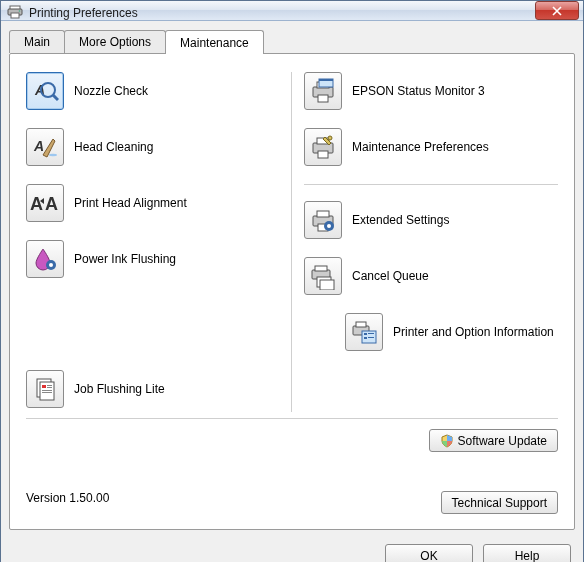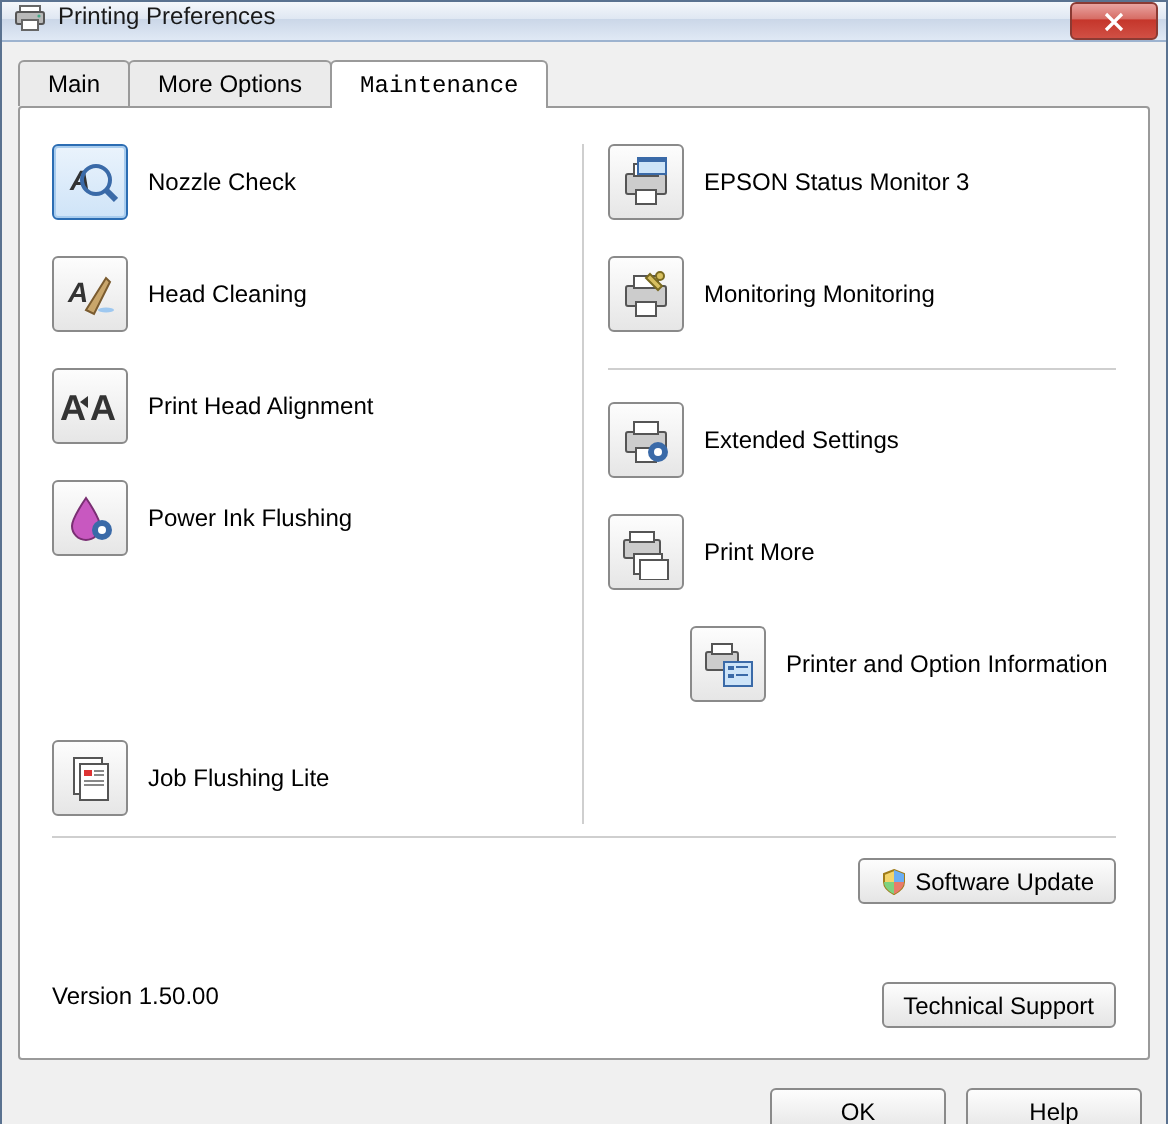--- a/index.html
+++ b/index.html
@@ -16,21 +16,21 @@
     border: 1px solid #5a7290;
     background: #f0f0f0;
     display: flex;
     flex-direction: column;
   }
   .titlebar {
     height: 28px;
     background: linear-gradient(to bottom, #f4f7fb 0%, #dfe7f2 45%, #cbd7e8 46%, #e0e9f5 100%);
     border-bottom: 1px solid #9db3cf;
     display: flex;
-    align-items: flex-start;
+    align-items: flex-end;
     padding: 0 4px;
   }
   .titlebar .app-icon {
     width: 16px; height: 16px;
     margin: 0 6px 0 2px;
     display:flex;align-items:center;justify-content:center;
   }
   .titlebar .title {
     flex: 1;
     color: #1a1a1a;
@@ -71,21 +71,20 @@
     position:relative;
     cursor:pointer;
     font-size:12px;
   }
   .tab.active {
     background:#fff;
     border-color:#9a9a9a;
     z-index:2;
     padding-top:5px;
     top:1px;
-    font-family:Liberation Mono, monospace;
   }
   .tabpanel {
     margin: 0 8px 8px 8px;
     border:1px solid #9a9a9a;
     background:#fff;
     flex:1;
     position:relative;
     border-radius:2px;
     padding: 18px 16px 12px 16px;
   }
@@ -285,21 +284,21 @@
           <div class="item">
             <div class="iconbtn">
               <svg width="28" height="28" viewBox="0 0 28 28">
                 <rect x="4" y="10" width="20" height="10" rx="1" fill="#ccc" stroke="#555"></rect>
                 <rect x="8" y="5" width="12" height="6" fill="#fff" stroke="#555"></rect>
                 <rect x="9" y="18" width="10" height="7" fill="#fff" stroke="#555"></rect>
                 <path d="M16 4 L22 10 L20 12 L14 6 Z" fill="#d8c060" stroke="#7a6a20"></path>
                 <circle cx="21" cy="5" r="2" fill="#d8c060" stroke="#7a6a20"></circle>
               </svg>
             </div>
-            <span class="label">Monitoring Monitoring</span>
+            <span class="label">Maintenance Preferences</span>
           </div>
 
           <hr class="hr-short">
 
           <div class="item">
             <div class="iconbtn">
               <svg width="28" height="28" viewBox="0 0 28 28">
                 <rect x="4" y="10" width="20" height="10" rx="1" fill="#ccc" stroke="#555"></rect>
                 <rect x="8" y="5" width="12" height="6" fill="#fff" stroke="#555"></rect>
                 <rect x="9" y="18" width="10" height="7" fill="#fff" stroke="#555"></rect>
@@ -312,21 +311,21 @@
 
           <div class="item">
             <div class="iconbtn">
               <svg width="28" height="28" viewBox="0 0 28 28">
                 <rect x="3" y="8" width="18" height="9" rx="1" fill="#ccc" stroke="#555"></rect>
                 <rect x="6" y="4" width="12" height="5" fill="#fff" stroke="#555"></rect>
                 <rect x="8" y="15" width="14" height="10" fill="#fff" stroke="#555"></rect>
                 <rect x="11" y="18" width="14" height="10" fill="#fff" stroke="#555"></rect>
               </svg>
             </div>
-            <span class="label">Print More</span>
+            <span class="label">Cancel Queue</span>
           </div>
 
           <div class="item" style="margin-bottom:4px;margin-left:41px;">
             <div class="iconbtn">
               <svg width="28" height="28" viewBox="0 0 28 28">
                 <rect x="3" y="8" width="16" height="9" rx="1" fill="#ccc" stroke="#555"></rect>
                 <rect x="6" y="4" width="10" height="5" fill="#fff" stroke="#555"></rect>
                 <rect x="12" y="13" width="14" height="12" fill="#cde4f8" stroke="#3a6aa8"></rect>
                 <rect x="14" y="15" width="3" height="2" fill="#3a6aa8"></rect>
                 <rect x="18" y="15" width="6" height="1" fill="#3a6aa8"></rect>

